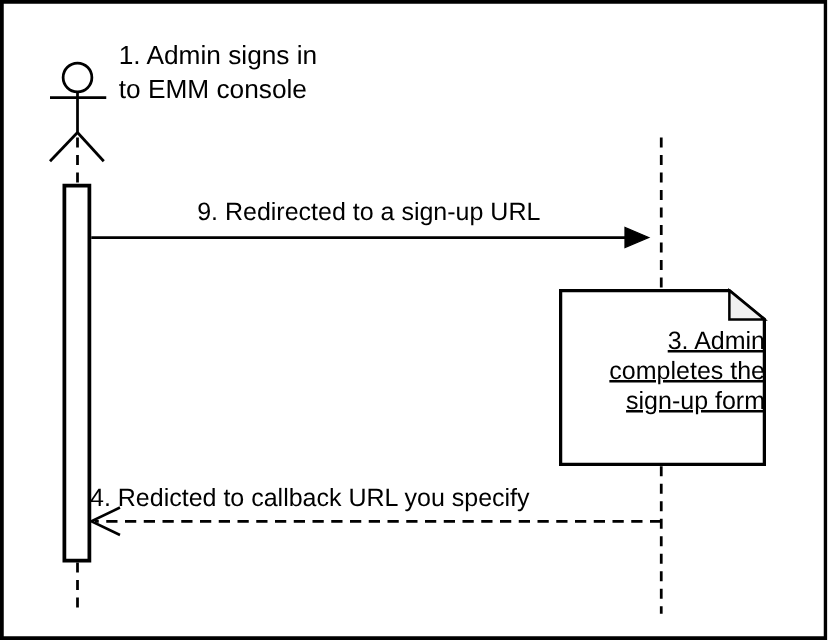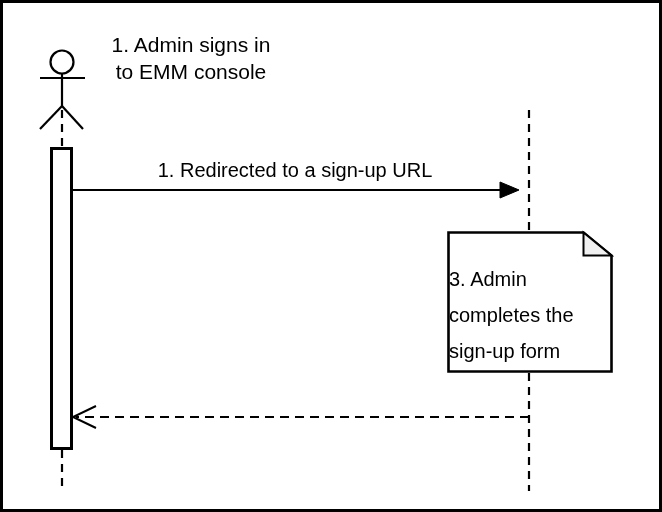--- a/index.html
+++ b/index.html
@@ -25,21 +25,21 @@
     color: #000000;
     white-space: pre-line;
     font-family: "Liberation Sans", "DejaVu Sans", sans-serif;
     line-height: 26px;
     font-size: 20px;
   }
   .actor-label {
     left: 95px;
     top: 31px;
     width: 192px;
-    text-align: center;
+    text-align: left;
     font-size: 21px;
     line-height: 27px;
   }
   .participant-box {
     position: absolute;
     left: 428px;
     top: 31px;
     width: 202px;
     height: 79px;
     box-sizing: border-box;
@@ -56,22 +56,23 @@
   .message-2-label {
     left: 72px;
     top: 157px;
     width: 446px;
     text-align: center;
   }
   .note-label {
     left: 449px;
     top: 261px;
     width: 163px;
-    text-align: left;
-    line-height: 36px;
+    text-align: right;
+    line-height: 24px;
+    text-decoration: underline;
   }
   .message-4-label {
     left: 72px;
     top: 386px;
     width: 400px;
     text-align: left;
   }
   .stroke {
     stroke: #000000;
     fill: none;
@@ -119,20 +120,21 @@
     <g>
       <line x1="529" y1="417" x2="76" y2="417" class="stroke" stroke-width="2.2" stroke-dasharray="9 6"></line>
       <polyline points="96,406 73,417 96,428" class="stroke" stroke-width="2"></polyline>
     </g>
   </svg>
 
   <div class="label actor-label">1. Admin signs in
 to EMM console</div>
 
 
-  <div class="label message-2-label">1. Redirected to a sign-up URL</div>
+  <div class="label message-2-label">9. Redirected to a sign-up URL</div>
 
   <div class="label note-label">3. Admin
 completes the
 sign-up form</div>
 
+  <div class="label message-4-label">4. Redicted to callback URL you specify</div>
 
 </div>
 
 </body></html>

